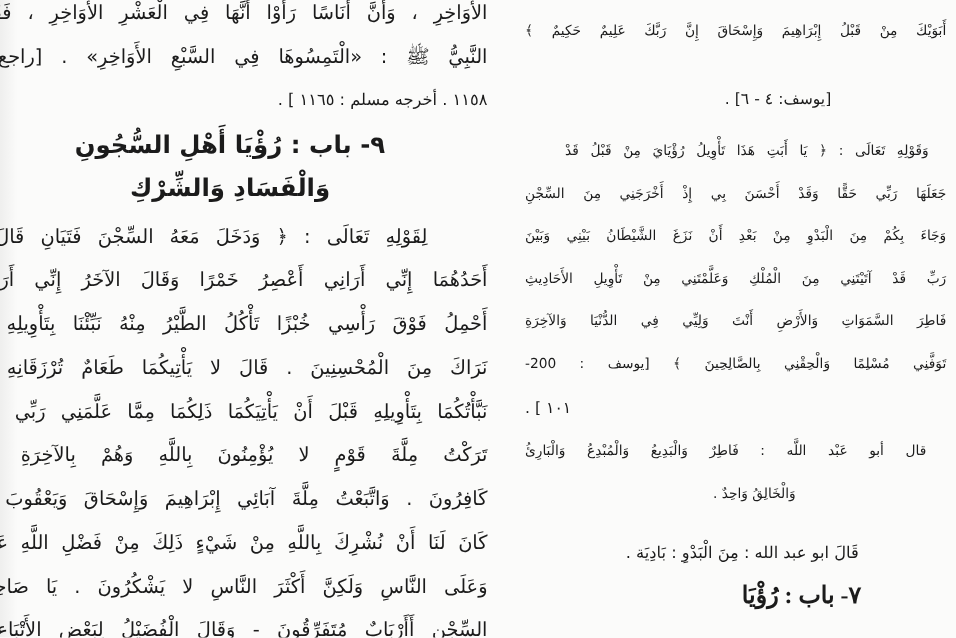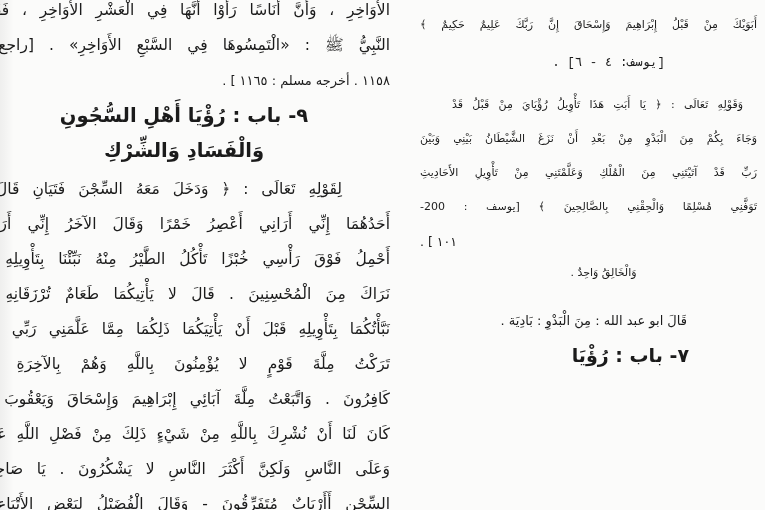--- a/index.html
+++ b/index.html
@@ -53,22 +53,21 @@
     text-align-last: right;
   }
 
   
   .verse-reference {
     font-size: 12.5px !important;
     line-height: 30px !important;
     text-align: right;
     text-align-last: right;
     padding-right: 92px;
-    margin-top: 6px;
-    font-family: Liberation Mono, monospace;
+    margin-top: 22px;
   }
 
   
   .reference-left {
     font-size: 12.5px !important;
     line-height: 28px !important;
     text-align: center;
     text-align-last: left;
     margin-top: 4px;
   }
@@ -80,20 +79,21 @@
     text-align-last: center;
   }
 
   .chapter-heading-right {
     font-weight: bold;
     font-size: 19px !important;
     line-height: 30px !important;
     text-align-last: right;
     padding-right: 68px;
     margin-top: 6px;
+    font-family: Liberation Serif, serif;
   }
 
   .centered-line {
     text-align: right;
     text-align-last: center;
     padding-left: 30px;
   }
 
   .narrator-note {
     font-size: 13px !important;
@@ -124,20 +124,23 @@
     <div class="line body">كَانَ لَنَا أَنْ نُشْرِكَ بِاللَّهِ مِنْ شَيْءٍ ذَلِكَ مِنْ فَضْلِ اللَّهِ عَلَيْنَا</div>
     <div class="line body">وَعَلَى النَّاسِ وَلَكِنَّ أَكْثَرَ النَّاسِ لا يَشْكُرُونَ . يَا صَاحِبَيِ</div>
     <div class="line body">السِّجْنِ أَأَرْبَابٌ مُتَفَرِّقُونَ - وَقَالَ الْفُضَيْلُ لِبَعْضِ الأَتْبَاعِ :</div>
   </div>
 
 <div id="right-column" class="page-column">
     <div class="line body">وَيُتِمُّ نِعْمَتَهُ عَلَيْكَ وَعَلَى آلِ يَعْقُوبَ كَمَا أَتَمَّهَا عَلَى</div>
     <div class="line body">أَبَوَيْكَ مِنْ قَبْلُ إِبْرَاهِيمَ وَإِسْحَاقَ إِنَّ رَبَّكَ عَلِيمٌ حَكِيمٌ ﴾</div>
     <div class="line verse-reference">[يوسف: ٤ - ٦] .</div>
     <div class="line body para-start-sm">وَقَوْلِهِ تَعَالَى : ﴿ يَا أَبَتِ هَذَا تَأْوِيلُ رُؤْيَايَ مِنْ قَبْلُ قَدْ</div>
+    <div class="line body">جَعَلَهَا رَبِّي حَقًّا وَقَدْ أَحْسَنَ بِي إِذْ أَخْرَجَنِي مِنَ السِّجْنِ</div>
     <div class="line body">وَجَاءَ بِكُمْ مِنَ الْبَدْوِ مِنْ بَعْدِ أَنْ نَزَغَ الشَّيْطَانُ بَيْنِي وَبَيْنَ</div>
     <div class="line body">رَبِّ قَدْ آتَيْتَنِي مِنَ الْمُلْكِ وَعَلَّمْتَنِي مِنْ تَأْوِيلِ الأَحَادِيثِ</div>
+    <div class="line body">فَاطِرَ السَّمَوَاتِ وَالأَرْضِ أَنْتَ وَلِيِّي فِي الدُّنْيَا وَالآخِرَةِ</div>
     <div class="line body">تَوَفَّنِي مُسْلِمًا وَالْحِقْنِي بِالصَّالِحِينَ ﴾ [يوسف : 200-</div>
     <div class="line reference-left">١٠١ ] .</div>
+    <div class="line body para-start-xs">قال أبو عَبْد اللَّه : فَاطِرٌ وَالْبَدِيعُ وَالْمُبْدِعُ وَالْبَارِئُ</div>
     <div class="line body centered-line">وَالْخَالِقُ وَاحِدٌ .</div>
     <div class="line narrator-note">قَالَ ابو عبد الله : مِنَ الْبَدْوِ : بَادِيَة .</div>
     <div class="line chapter-heading-right">٧- باب : رُؤْيَا</div>
   </div>
 
 </body></html>

